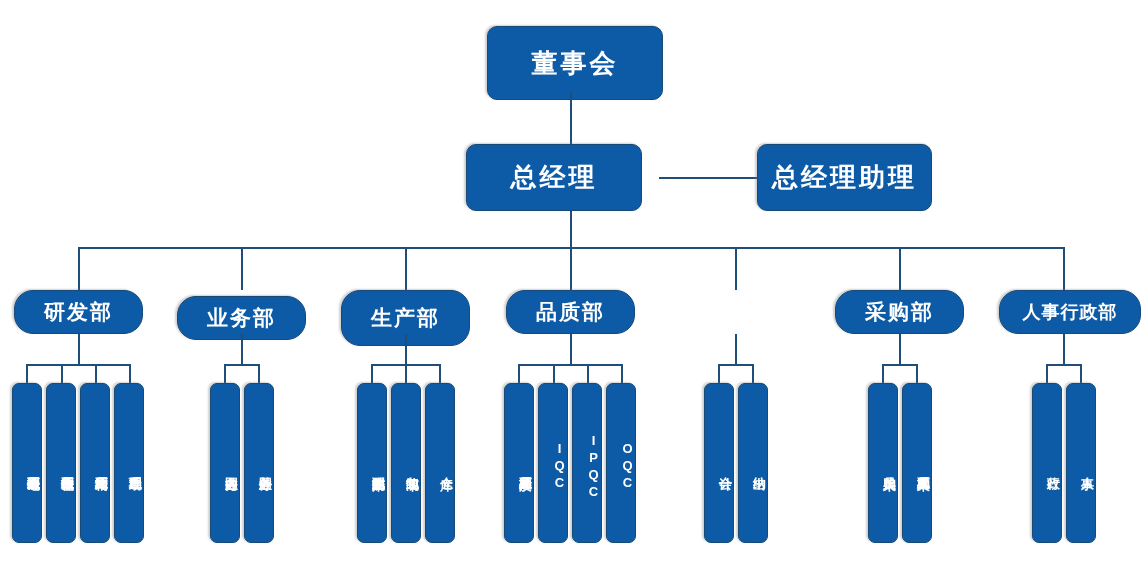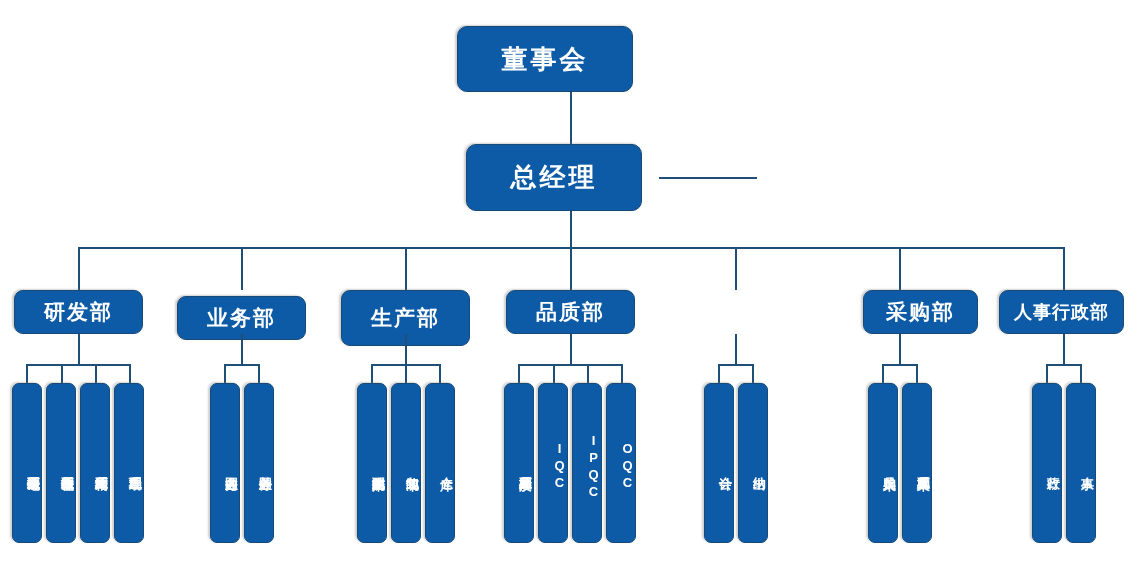--- a/index.html
+++ b/index.html
@@ -40,21 +40,21 @@
     text-align: center;
     letter-spacing: 1px;
     box-shadow: -2px -1px 2px rgba(120,120,120,0.35);
   }
   .node.top {
     border-radius: 10px;
     font-size: 26px;
     letter-spacing: 3px;
   }
   .node.dept {
-    border-radius: 9px;
+    border-radius: 19px;
     font-size: 21px;
     letter-spacing: 2px;
   }
   .node.dept.narrow {
     font-size: 18px;
     letter-spacing: 1px;
   }
   
   .node.leaf {
     border-radius: 7px;
@@ -69,32 +69,35 @@
   .node.leaf.latin {
     font-size: 13px;
     letter-spacing: 2px;
   }
 </style>
 </head>
 <body>
 
 <div id="org-chart">
 
-  <div class="node top" style="left:457px; top:26px; width:176px; height:66px;">
+  <div class="node top" style="left:487px; top:26px; width:176px; height:74px;">
     <span>董事会</span>
   </div>
 
   <div class="line v" style="left:570px; top:92px; height:52px;"></div>
 
   <div class="node top" style="left:466px; top:144px; width:176px; height:67px;">
     <span>总经理</span>
   </div>
 
   <div class="line h" style="left:659px; top:177px; width:98px;"></div>
 
+  <div class="node top" style="left:757px; top:144px; width:175px; height:67px;">
+    <span>总经理助理</span>
+  </div>
 
   <div class="line v" style="left:570px; top:211px; height:37px;"></div>
   <div class="line h" style="left:78px; top:247px; width:986px;"></div>
 
   <div class="line v" style="left:78px; top:247px; height:43px;"></div>
   <div class="node dept" style="left:14px; top:290px; width:129px; height:44px;">
     <span>研发部</span>
   </div>
   <div class="line v" style="left:78px; top:334px; height:31px;"></div>
   <div class="line h" style="left:26px; top:364px; width:104px;"></div>
@@ -178,36 +181,36 @@
   <div class="line v" style="left:718px; top:364px; height:19px;"></div>
   <div class="line v" style="left:752px; top:364px; height:19px;"></div>
   <div class="node leaf" style="left:704px; top:383px; width:30px; height:160px;">
     <span>会计</span>
   </div>
   <div class="node leaf" style="left:738px; top:383px; width:30px; height:160px;">
     <span>出纳</span>
   </div>
 
   <div class="line v" style="left:899px; top:247px; height:43px;"></div>
-  <div class="node dept" style="left:863px; top:290px; width:115px; height:44px;">
+  <div class="node dept" style="left:835px; top:290px; width:129px; height:44px;">
     <span>采购部</span>
   </div>
   <div class="line v" style="left:899px; top:334px; height:31px;"></div>
   <div class="line h" style="left:882px; top:364px; width:35px;"></div>
   <div class="line v" style="left:882px; top:364px; height:19px;"></div>
   <div class="line v" style="left:916px; top:364px; height:19px;"></div>
   <div class="node leaf" style="left:868px; top:383px; width:30px; height:160px;">
     <span>采购员</span>
   </div>
   <div class="node leaf" style="left:902px; top:383px; width:30px; height:160px;">
     <span>采购工程师</span>
   </div>
 
   <div class="line v" style="left:1063px; top:247px; height:43px;"></div>
-  <div class="node dept narrow" style="left:999px; top:290px; width:125px; height:44px;">
+  <div class="node dept narrow" style="left:999px; top:290px; width:142px; height:44px;">
     <span>人事行政部</span>
   </div>
   <div class="line v" style="left:1063px; top:334px; height:31px;"></div>
   <div class="line h" style="left:1046px; top:364px; width:35px;"></div>
   <div class="line v" style="left:1046px; top:364px; height:19px;"></div>
   <div class="line v" style="left:1080px; top:364px; height:19px;"></div>
   <div class="node leaf" style="left:1032px; top:383px; width:30px; height:160px;">
     <span>行政</span>
   </div>
   <div class="node leaf" style="left:1066px; top:383px; width:30px; height:160px;">

